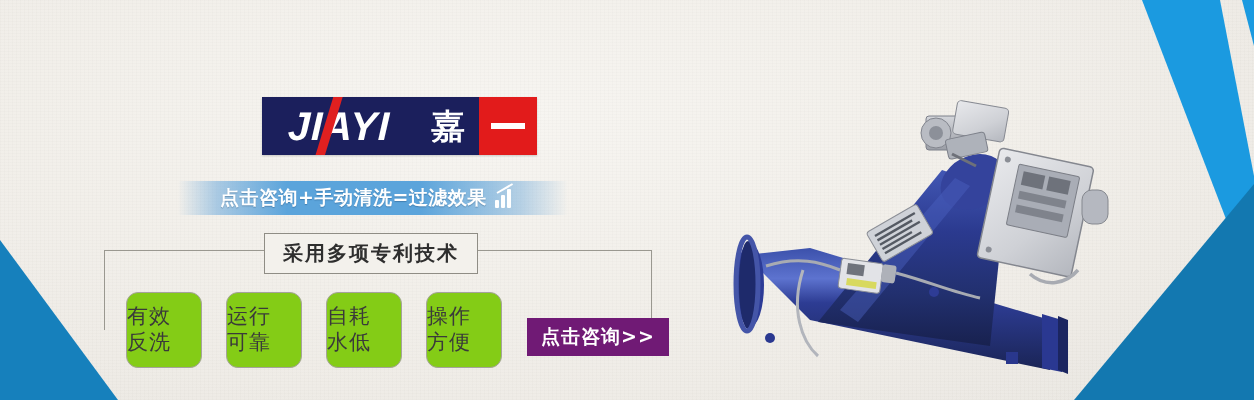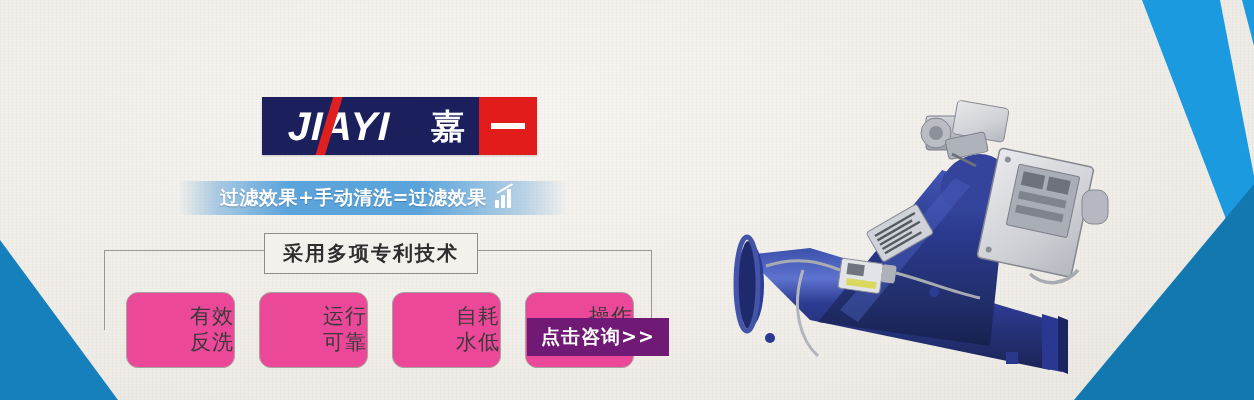--- a/index.html
+++ b/index.html
@@ -111,25 +111,24 @@
     font-family:"DejaVu Sans","Liberation Sans",sans-serif;
     white-space:nowrap;
   }
 
   
   .features{
     position:absolute;left:126px;top:292px;display:flex;gap:24px;
   }
   .feature{
     width:74px;height:74px;border:1px solid #a5a39b;border-radius:12px;
-    background:#ec4899;
-    display:flex;flex-direction:column;align-items:flex-end;justify-content:center;
+    background:#84cc16;
+    display:flex;flex-direction:column;align-items:flex-start;justify-content:center;
     font-size:21px;line-height:1.22;color:#3a3a3a;letter-spacing:1px;
     font-family:"DejaVu Sans","Liberation Sans",sans-serif;
-    padding-left:33px;
   }
 
   
   .cta{
     position:absolute;left:527px;top:318px;
     background:#701a75;color:#fff;padding:6px 14px;
     font-size:19px;font-weight:bold;letter-spacing:1px;
     font-family:"DejaVu Sans","Liberation Sans",sans-serif;
     cursor:pointer;white-space:nowrap;
   }
@@ -155,21 +154,21 @@
       <span class="logo-word">JIAYI</span>
       <span class="logo-slash"></span>
     </div>
     <div class="logo-cn">嘉</div>
     <div class="logo-red">
       <span class="logo-red-bar"></span>
     </div>
   </div>
 
   <div class="tagline">
-    <span class="tagline-text">过滤效果+手动清洗=过滤效果</span>
+    <span class="tagline-text">点击咨询+手动清洗=过滤效果</span>
     <span class="tagline-icon">
       <i></i>
         <i></i>
         <i></i>
     </span>
     <span class="tagline-arrow"></span>
   </div>
 
   <div class="bracket"></div>
 

